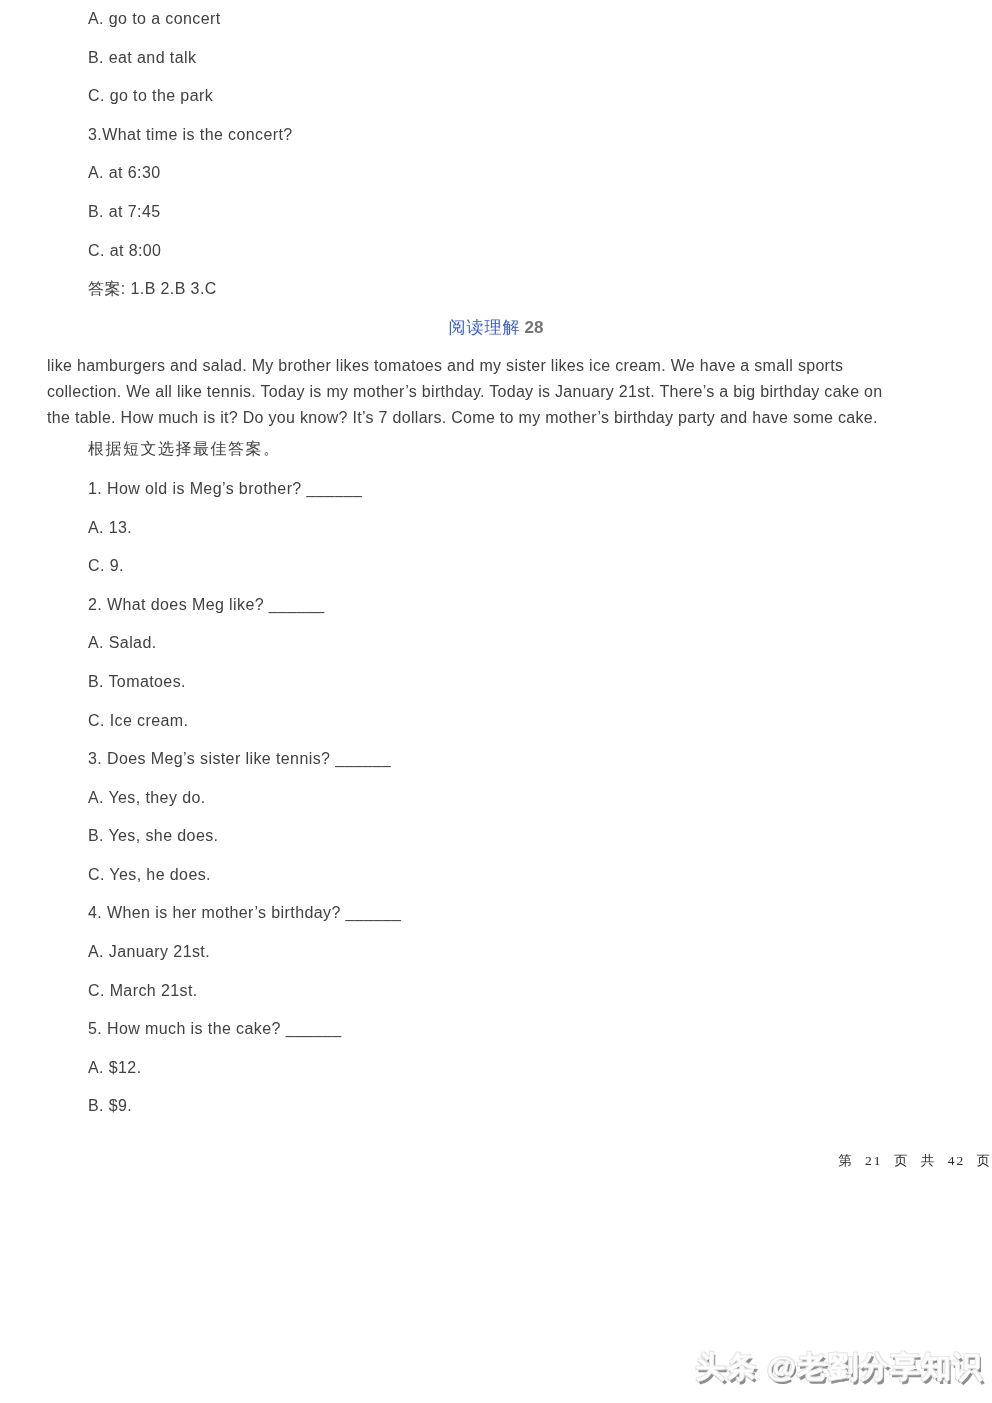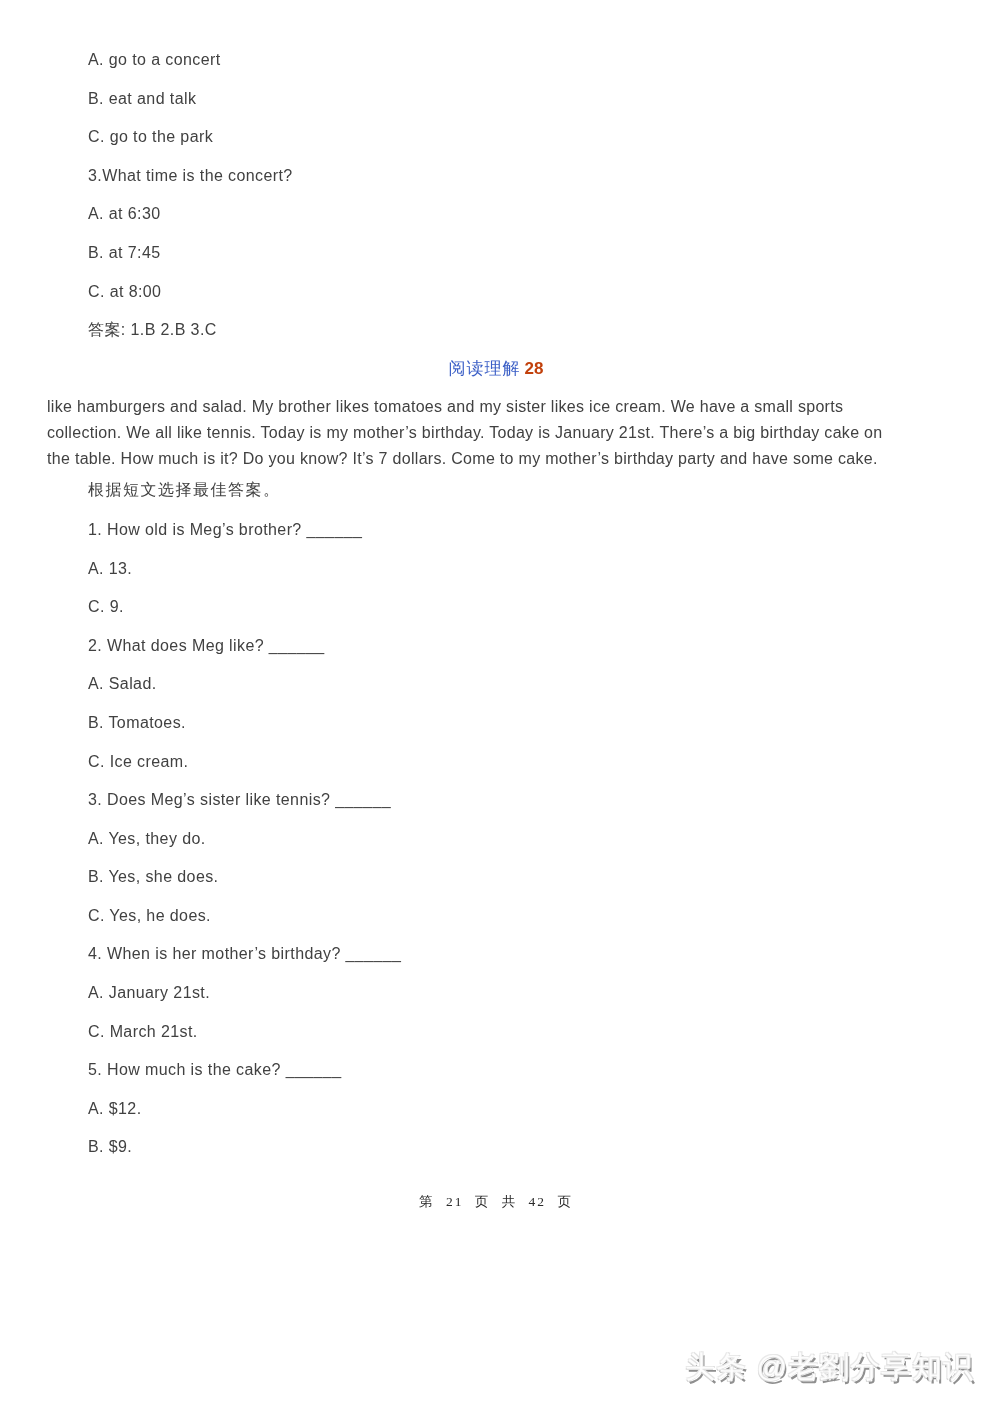--- a/index.html
+++ b/index.html
@@ -15,64 +15,64 @@
   }
   
   .linelist { margin: 0 0 0 88px; padding: 0; }
   .linelist p {
     margin: 0;
     font-size: 16px;
     line-height: 38.6px;
     letter-spacing: 0.4px;
     white-space: pre;
   }
-  .s1 { padding-top: 41px; }
+  .s1 { }
   .heading {
     text-align: center;
     line-height: 38.6px;
     font-size: 17px;
     color: #3a5ec6;
   }
   .heading .cn {
     font-family: "Liberation Serif", "DejaVu Serif", serif;
     letter-spacing: 1px;
   }
   .heading .num {
     font-weight: bold;
-    color: #c2410c;
+    color: #737373;
     margin-left: 4px;
   }
   .passage {
     margin: 6px 10px 0 47px;
     font-size: 16px;
     line-height: 26px;
     letter-spacing: 0.3px;
   }
   .passage .pline { margin: 0; }
   .passage .pline.first { text-indent: 40px; }
   .quiz p.instruction {
     font-family: Liberation Mono, monospace;
     letter-spacing: 1.5px;
   }
   .footer {
     margin-top: 26px;
-    text-align: center;
+    text-align: right;
     font-family: "Liberation Serif", "DejaVu Serif", serif;
     font-size: 13.5px;
     line-height: 18px;
     color: #2b2b2b;
     letter-spacing: 2px;
     word-spacing: 6px;
   }
   .watermark {
     position: absolute;
-    right: 18px;
+    right: 9px;
     bottom: 15px;
     font-size: 30px;
-    font-weight: normal;
+    font-weight: bold;
     letter-spacing: 1px;
     color: #fdfdfd;
     text-shadow:
       -1px -1px 0 #e9e9e9,
        1px -1px 0 #e2e2e2,
       -1px  1px 0 #d9d9d9,
        2px  3px 0 #8f8f8f;
     white-space: pre;
   }
 </style>

